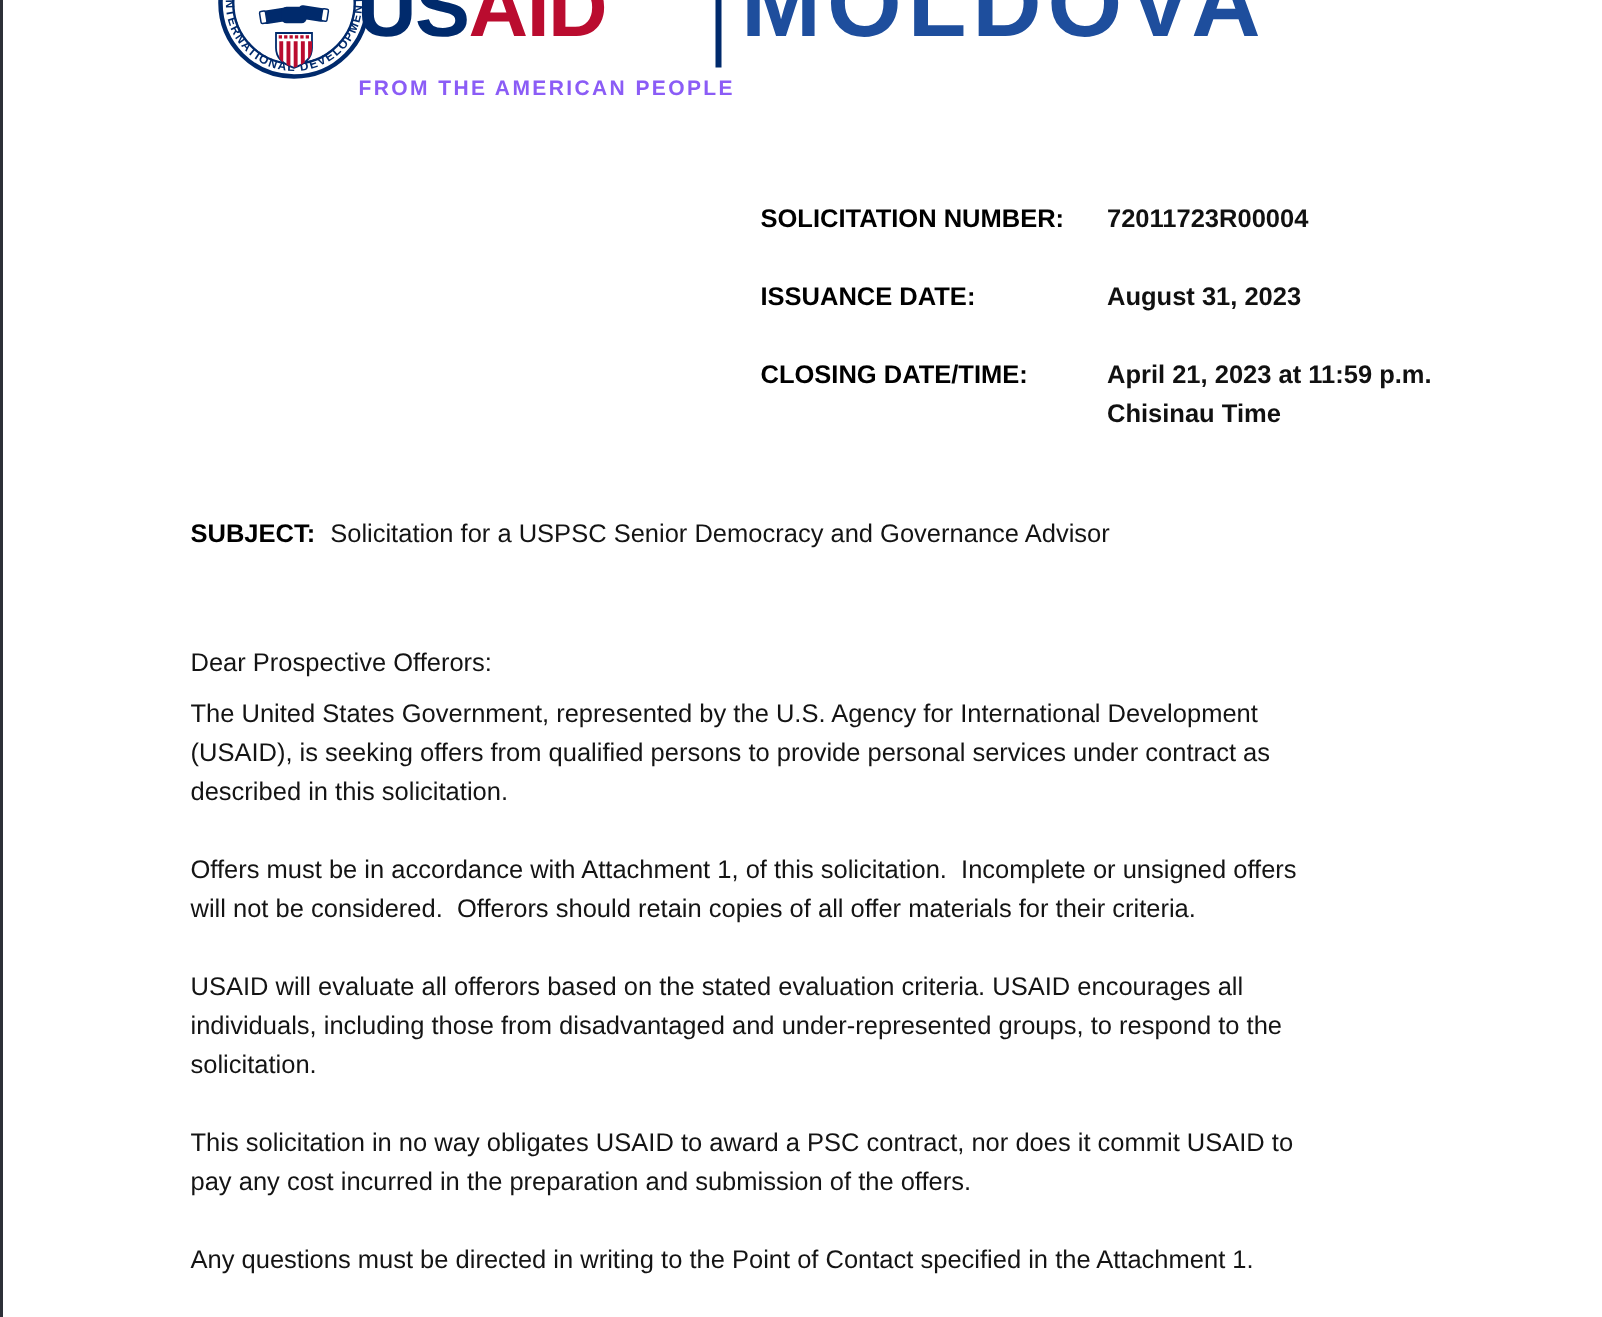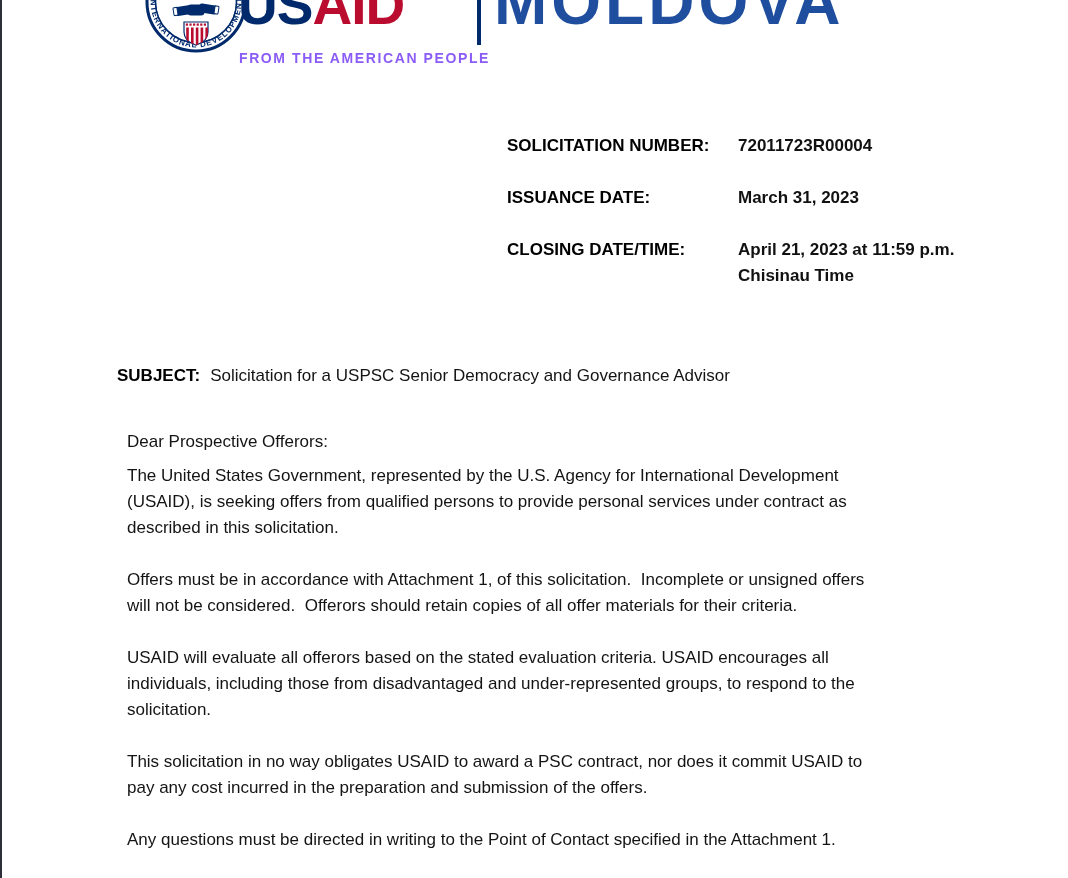--- a/index.html
+++ b/index.html
@@ -44,21 +44,21 @@
     color:#1e4e9d; white-space:nowrap;
   }
 
   
   .details { position:absolute; left:507px; top:121px; font-size:17px; line-height:26px;margin-top:12px; }
   .detail-row { display:flex; margin-bottom:26px; }
   .detail-label { width:231px; font-weight:bold; color:#000; flex:none; }
   .detail-value { white-space:pre-wrap; color:#111;font-weight:bold; }
 
   
-  .subject { position:absolute; left:117px; top:343px; font-size:17px; line-height:26px;margin-top:20px; }
+  .subject { position:absolute; left:127px; top:343px; font-size:17px; line-height:26px; }
   .subject-label { font-weight:bold; color:#000; }
   .subject-text { margin-left:10px; }
 
   
   .letter {
     position:absolute; left:127px; top:429px; width:940px;
     font-size:17px; line-height:26px;
   }
   .letter .salutation { margin:0 0 8px 0; }
   .letter p { margin:0 10px 26px 0; white-space:pre-wrap; }
@@ -118,21 +118,21 @@
     <div class="mission-name">MOLDOVA</div>
   </div>
 
   <div class="details">
     <div class="detail-row">
       <span class="detail-label">SOLICITATION NUMBER:</span>
       <span class="detail-value">72011723R00004</span>
     </div>
     <div class="detail-row">
       <span class="detail-label">ISSUANCE DATE:</span>
-      <span class="detail-value">March 31, 2023</span>
+      <span class="detail-value">August 31, 2023</span>
     </div>
     <div class="detail-row">
       <span class="detail-label">CLOSING DATE/TIME:</span>
       <span class="detail-value">April 21, 2023 at 11:59 p.m.
 Chisinau Time</span>
     </div>
   </div>
 
   <div class="subject">
     <span class="subject-label">SUBJECT:</span><span class="subject-text">Solicitation for a USPSC Senior Democracy and Governance Advisor</span>

